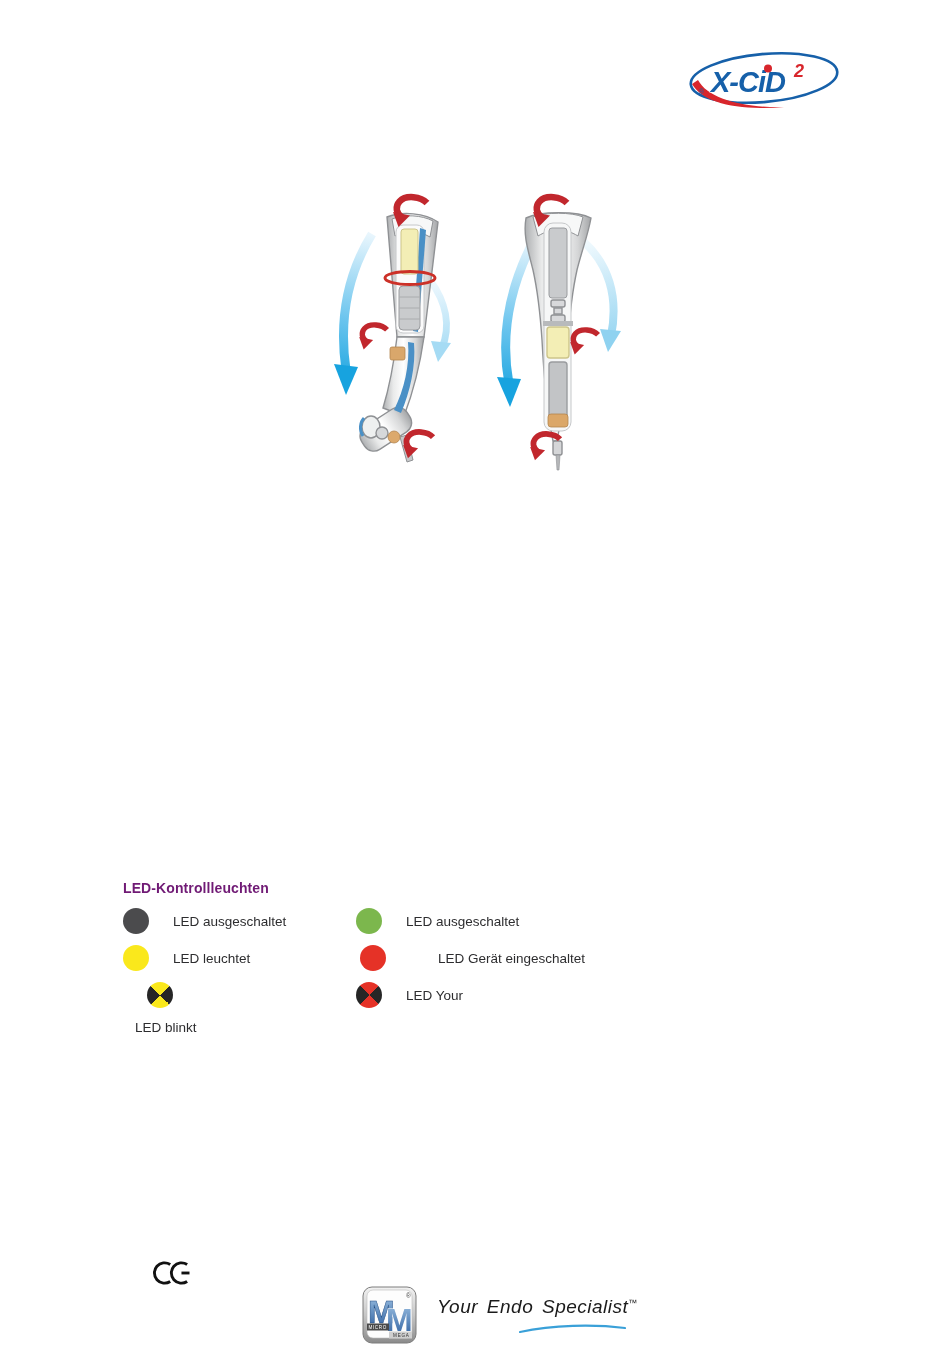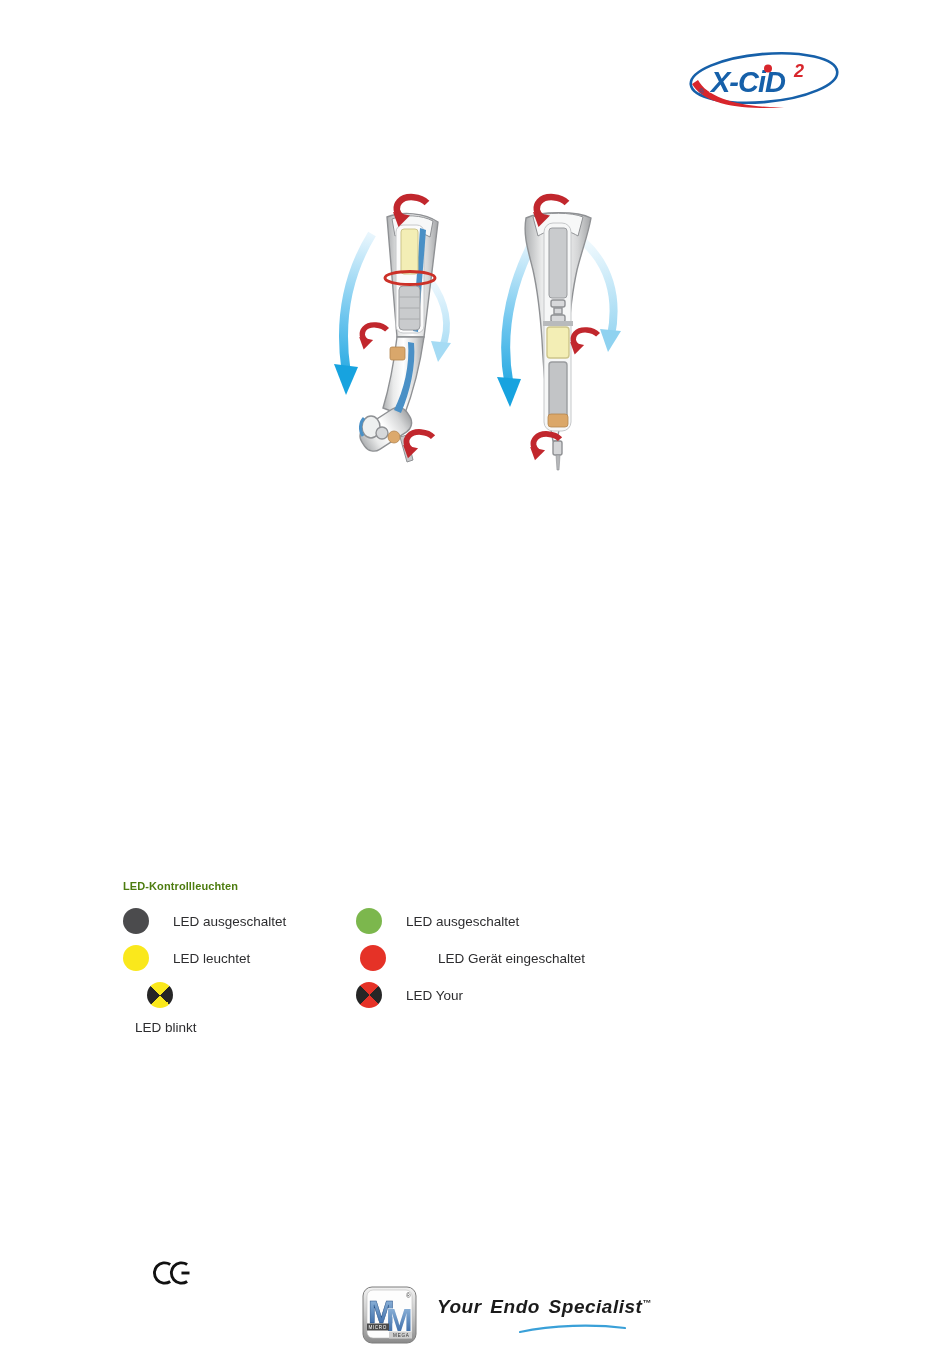--- a/index.html
+++ b/index.html
@@ -3,29 +3,29 @@
 <meta charset="utf-8">
 <style>
   html,body { margin:0; padding:0; background:#ffffff; }
   .page {
     position:relative; width:950px; height:1353px; background:#ffffff;
     font-family:"Liberation Sans","DejaVu Sans",sans-serif; overflow:hidden;
   }
   .xcid-logo   { position:absolute; left:688px; top:50px;  width:152px; height:58px; }
   .handpieces  { position:absolute; left:330px; top:190px; width:310px; height:290px; }
 
-  .legend-title{ position:absolute; left:123px; top:880px; font-size:11px; font-weight:bold; color:#4d7c0f; letter-spacing:.1px; }
+  .legend-title{ position:absolute; left:123px; top:880px; font-size:14px; font-weight:bold; color:#701a75; letter-spacing:.1px; }
   .legend-row  { position:absolute; display:flex; align-items:center; gap:12px; height:26px; }
   .dot         { width:26px; height:26px; border-radius:50%; flex:0 0 26px; }
   .legend-label{ font-size:13.5px; color:#2d2d2f; white-space:nowrap;margin-left:12px; }
 
   .ce          { position:absolute; left:151px; top:1260px; }
   .mm-logo     { position:absolute; left:362px; top:1286px; }
   .tagline     { position:absolute; left:437px; top:1296px; font-size:19px; font-style:italic;
-                 font-weight:bold; color:#1b1b1b; letter-spacing:.5px; word-spacing:3px; white-space:nowrap; }
+                 font-weight:normal; color:#1b1b1b; letter-spacing:.5px; word-spacing:3px; white-space:nowrap; }
   .tagline sup { font-size:9px; font-style:normal; }
   .tag-swoosh  { position:absolute; left:518px; top:1322px; }
   svg text { font-family:"Liberation Sans","DejaVu Sans",sans-serif; }
 </style>
 </head>
 <body>
 
 <div class="page">
 
   <div class="xcid-logo">

